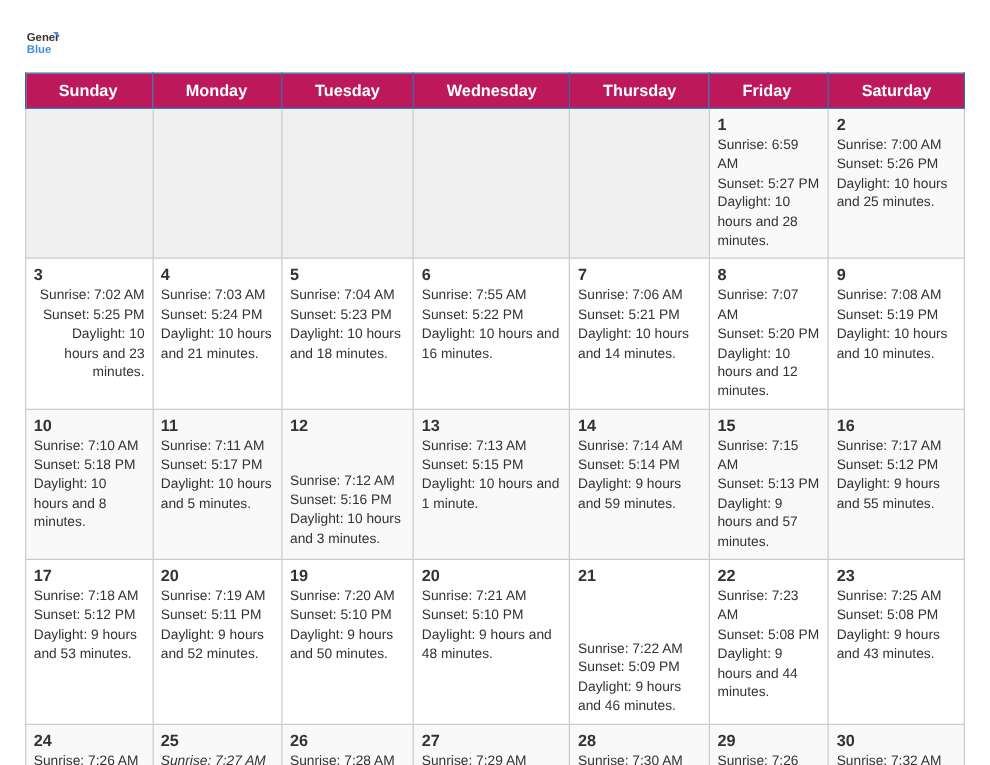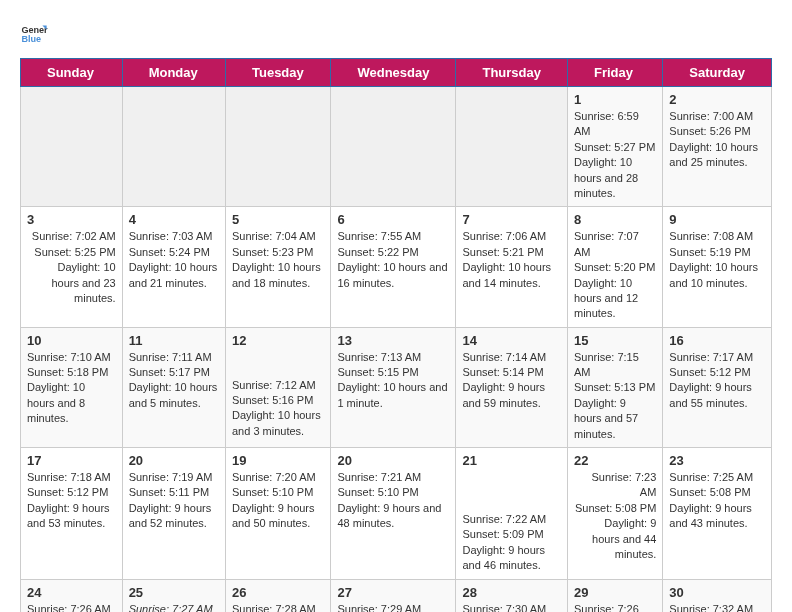--- a/index.html
+++ b/index.html
@@ -251,21 +251,21 @@
 Daylight: 9 hours and 48 minutes.</div>
         </td>
         <td>
           <span class="day-number">21</span>
           <div class="day-info" style="white-space: pre-line; margin-top: 44px;">Sunrise: 7:22 AM
 Sunset: 5:09 PM
 Daylight: 9 hours and 46 minutes.</div>
         </td>
         <td>
           <span class="day-number">22</span>
-          <div class="day-info" style="white-space: pre-line; text-align: right;">Sunrise: 7:23 AM
+          <div class="day-info" style="white-space: pre-line;">Sunrise: 7:23 AM
 Sunset: 5:08 PM
 Daylight: 9 hours and 44 minutes.</div>
         </td>
         <td>
           <span class="day-number">23</span>
           <div class="day-info" style="white-space: pre-line;">Sunrise: 7:25 AM
 Sunset: 5:08 PM
 Daylight: 9 hours and 43 minutes.</div>
         </td>
       </tr>

